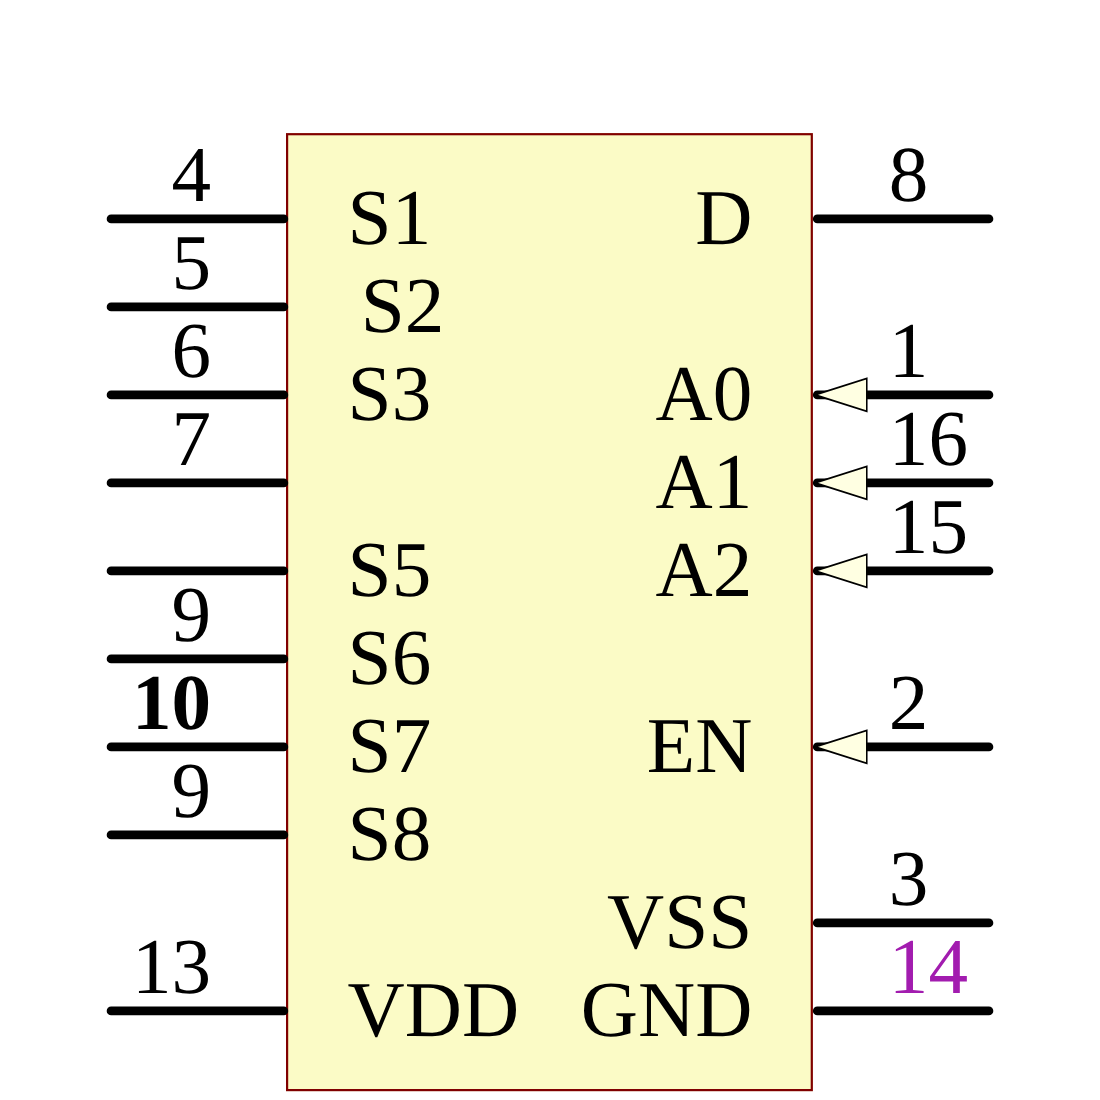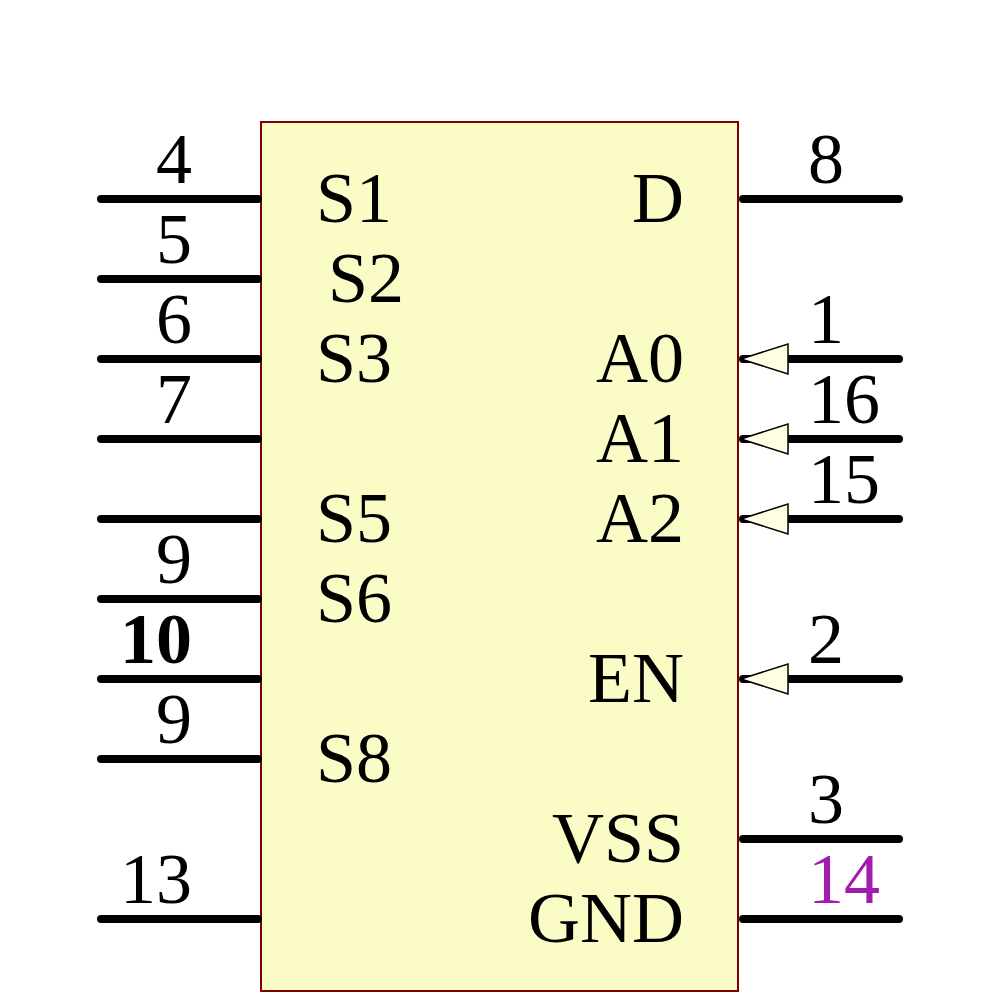--- a/index.html
+++ b/index.html
@@ -58,25 +58,27 @@
     <div class="pin-label left" style="left: 316px; top: 323px; color: rgb(0, 0, 0);">S3</div>
     <div class="wire" style="left: 97px; width: 165px; top: 435px; background: rgb(0, 0, 0);"></div>
     <div class="pin-number left" style="left: 22px; top: 364px; color: rgb(0, 0, 0);">7</div>
     <div class="wire" style="left: 97px; width: 165px; top: 515px; background: rgb(0, 0, 0);"></div>
     <div class="pin-label left" style="left: 316px; top: 483px; color: rgb(0, 0, 0);">S5</div>
     <div class="wire" style="left: 97px; width: 165px; top: 595px; background: rgb(0, 0, 0);"></div>
     <div class="pin-number left" style="left: 22px; top: 524px; color: rgb(0, 0, 0);">9</div>
     <div class="pin-label left" style="left: 316px; top: 563px; color: rgb(0, 0, 0);">S6</div>
     <div class="wire" style="left: 97px; width: 165px; top: 675px; background: rgb(0, 0, 0);"></div>
     <div class="pin-number left" style="left: 22px; top: 604px; color: rgb(0, 0, 0); font-weight: bold;">10</div>
+    <div class="pin-label left" style="left: 316px; top: 643px; color: rgb(0, 0, 0);">S7</div>
     <div class="wire" style="left: 97px; width: 165px; top: 755px; background: rgb(0, 0, 0);"></div>
     <div class="pin-number left" style="left: 22px; top: 684px; color: rgb(0, 0, 0);">9</div>
     <div class="pin-label left" style="left: 316px; top: 723px; color: rgb(0, 0, 0);">S8</div>
     <div class="wire" style="left: 97px; width: 165px; top: 915px; background: rgb(0, 0, 0);"></div>
     <div class="pin-number left" style="left: 22px; top: 844px; color: rgb(0, 0, 0);">13</div>
+    <div class="pin-label left" style="left: 316px; top: 883px; color: rgb(0, 0, 0);">VDD</div>
     <div class="wire" style="left: 739px; width: 164px; top: 195px; background: rgb(0, 0, 0);"></div>
     <div class="pin-number right" style="left: 808px; top: 124px; color: rgb(0, 0, 0);">8</div>
     <div class="pin-label right" style="left: 385px; width: 299px; top: 163px; color: rgb(0, 0, 0);">D</div>
     <div class="wire" style="left: 739px; width: 164px; top: 355px; background: rgb(0, 0, 0);"></div>
     <div class="arrow-icon" style="left: 739px; top: 342px;"><svg width="50" height="34">
         <polygon points="2,17 49,2 49,32" fill="#FFFFE2" stroke="#000000" stroke-width="1.5"></polygon>
       </svg></div>
     <div class="pin-number right" style="left: 808px; top: 284px; color: rgb(0, 0, 0);">1</div>
     <div class="pin-label right" style="left: 385px; width: 299px; top: 323px; color: rgb(0, 0, 0);">A0</div>
     <div class="wire" style="left: 739px; width: 164px; top: 435px; background: rgb(0, 0, 0);"></div>

